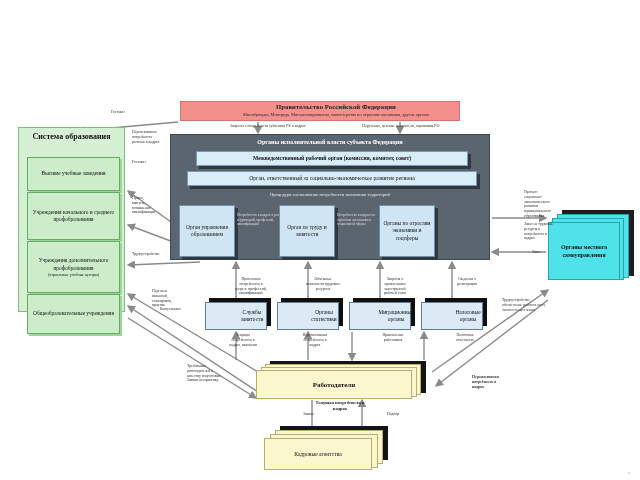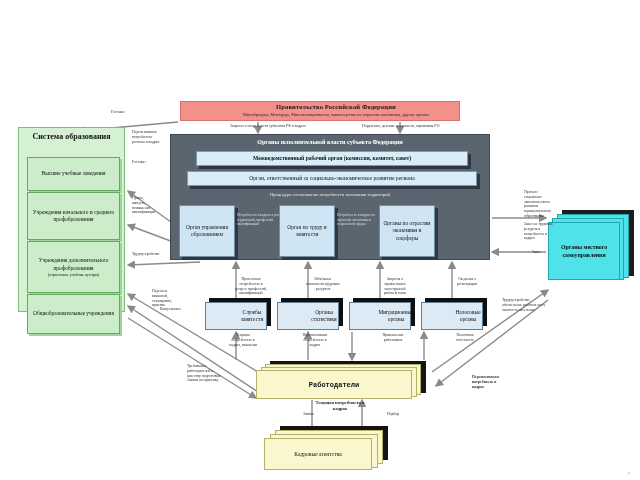--- a/index.html
+++ b/index.html
@@ -143,21 +143,21 @@
   
   #empWrap{left:256px;top:361px;width:176px;height:38px;}
   .cream{position:absolute;background:#faf7cf;border:1px solid #b7b06a;}
   #em3{left:14px;top:0;width:156px;height:32px;background:#141414;border-color:#141414;}
   #em2{left:9px;top:3px;width:156px;height:31px;}
   #em1{left:5px;top:6px;width:156px;height:30px;}
   #em0{left:0px;top:9px;width:156px;height:29px;}
   #empText{
     position:absolute;left:0;top:9px;width:156px;height:29px;
     display:flex;align-items:center;justify-content:center;
-    font-size:7px;font-weight:bold;color:#111;font-family:Liberation Mono, monospace;
+    font-size:7px;font-weight:bold;color:#111;
   }
 
   #empNote{position:absolute;left:282px;top:400px;width:84px;font-size:4.6px;
            font-weight:bold;color:#222;text-align:center;line-height:6px;}
   #empNoteL{position:absolute;left:271px;top:412px;width:30px;font-size:3.8px;color:#333;text-align:center;}
   #empNoteR{position:absolute;left:355px;top:412px;width:30px;font-size:3.8px;color:#333;text-align:center;}
 
   
   #agWrap{left:264px;top:426px;width:132px;height:44px;}
   #ag3{left:16px;top:0;width:108px;height:34px;background:#141414;border-color:#141414;}

